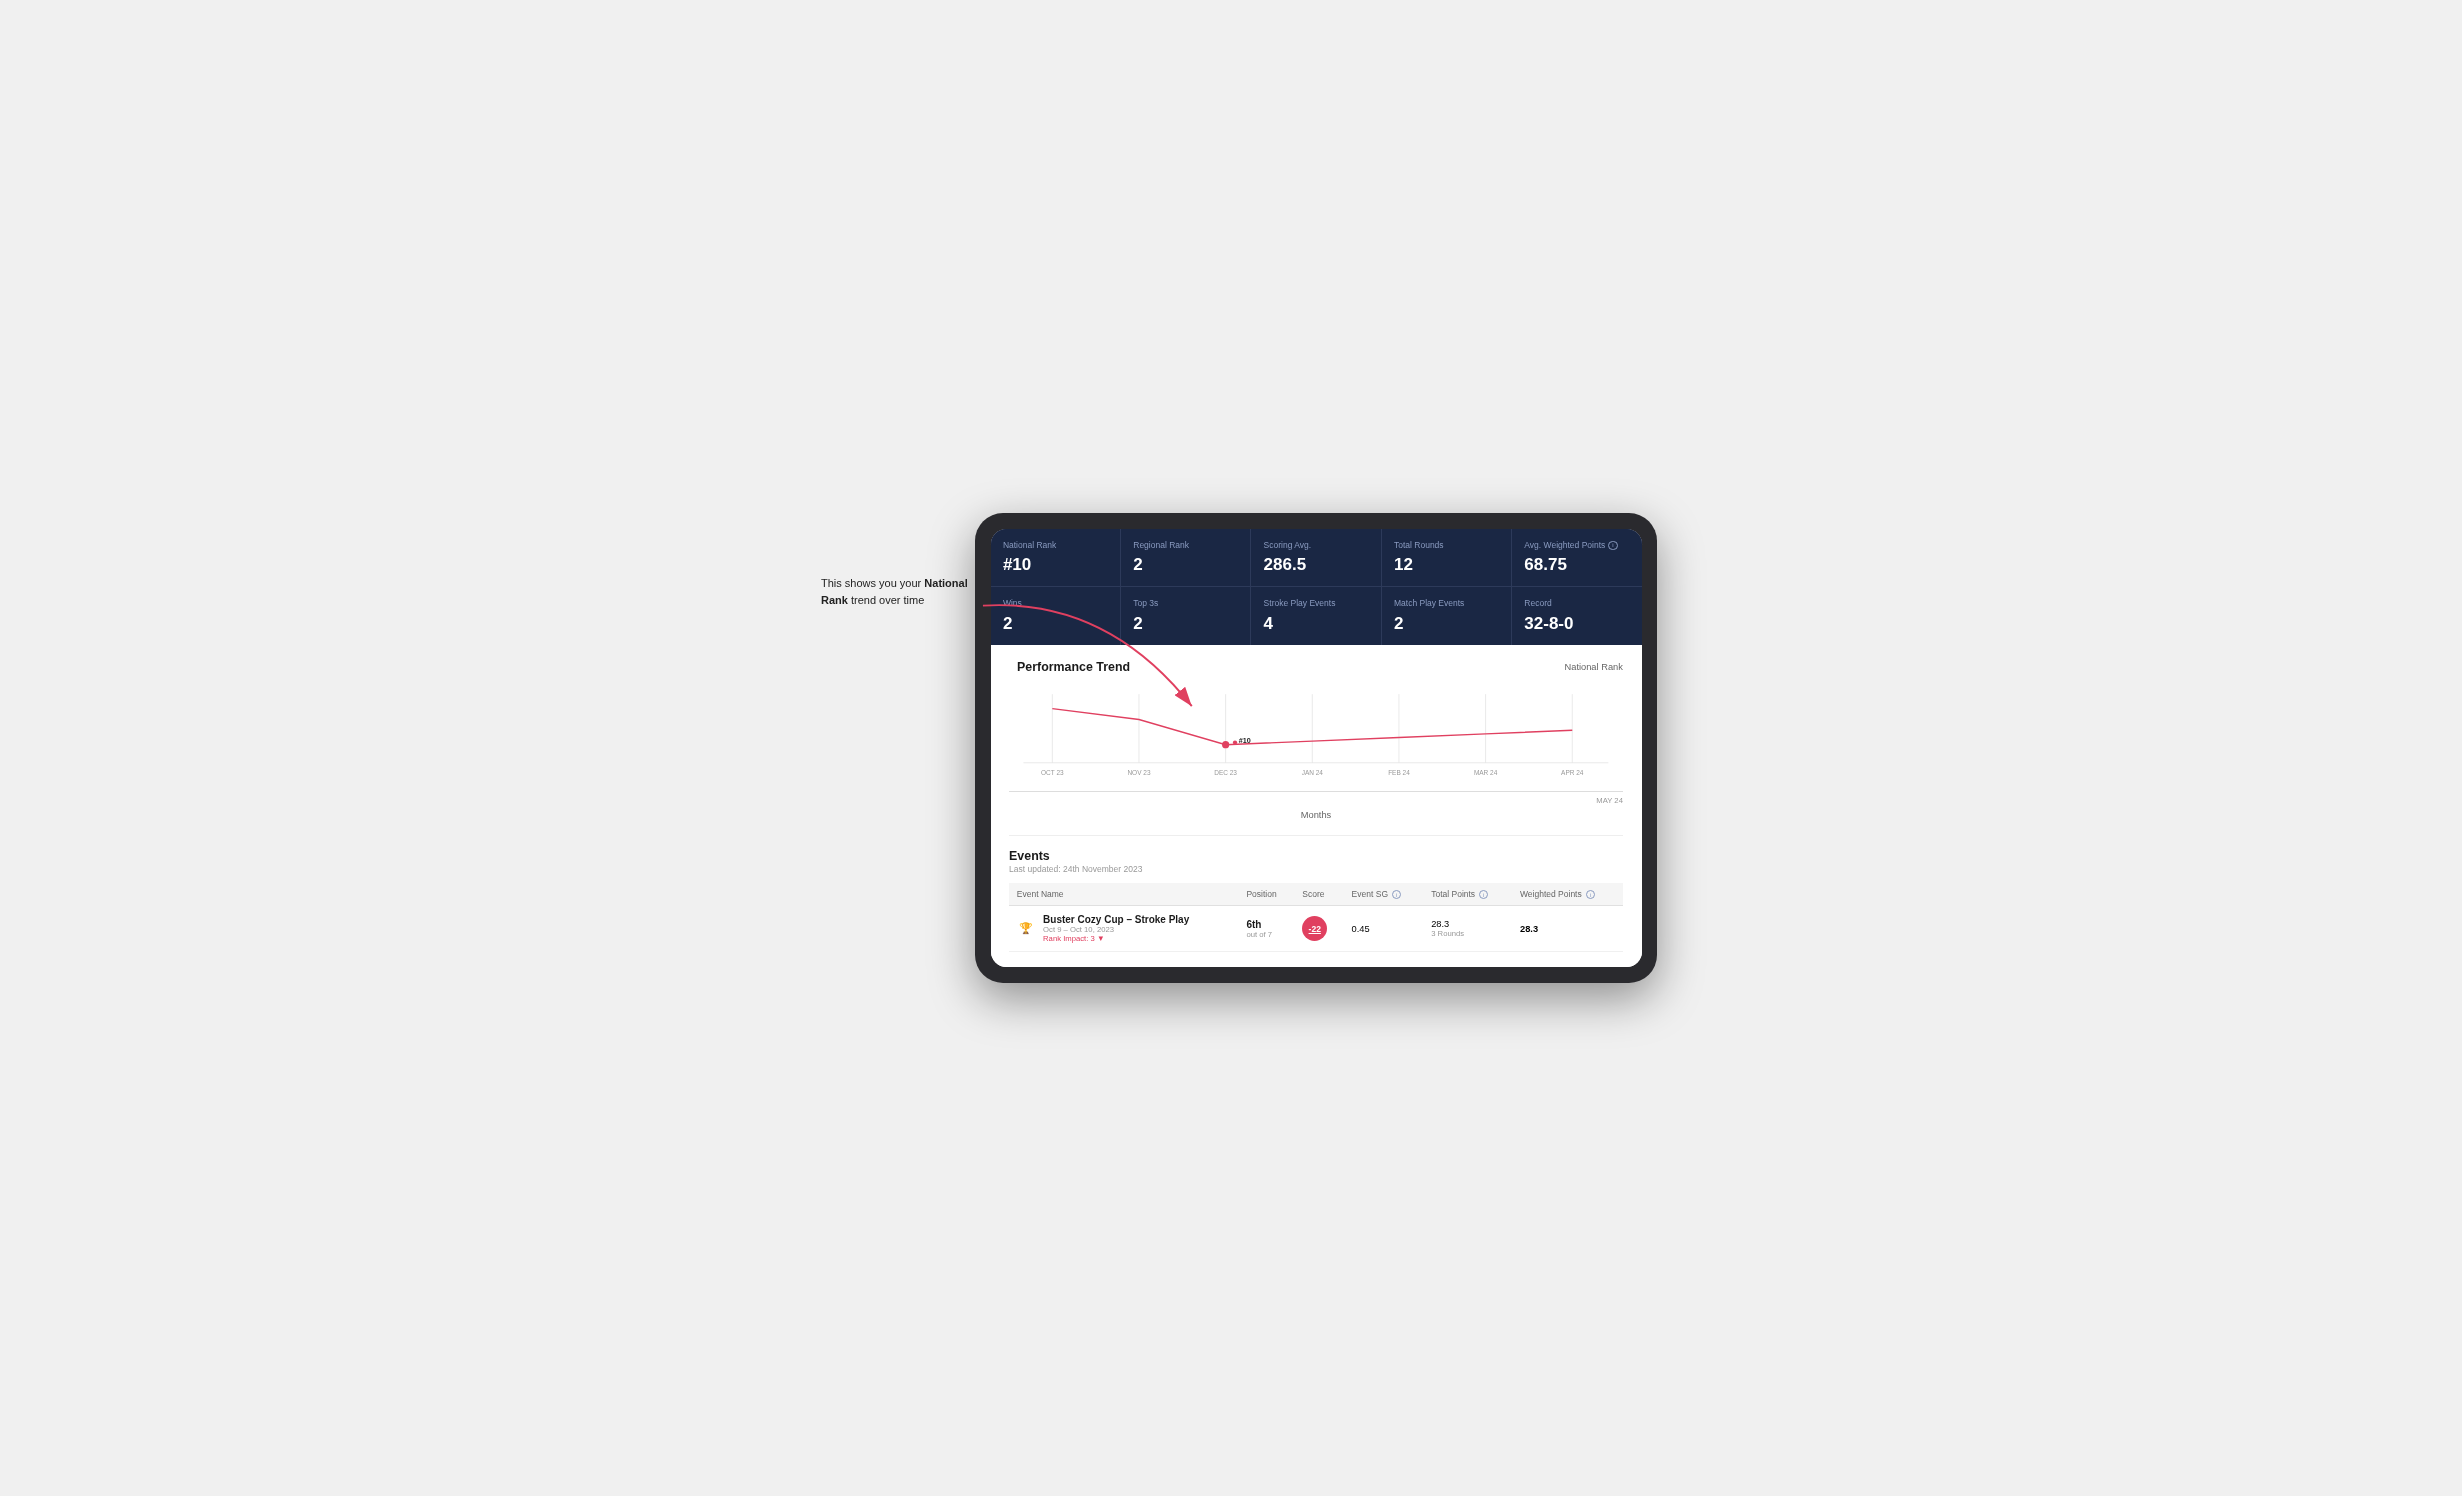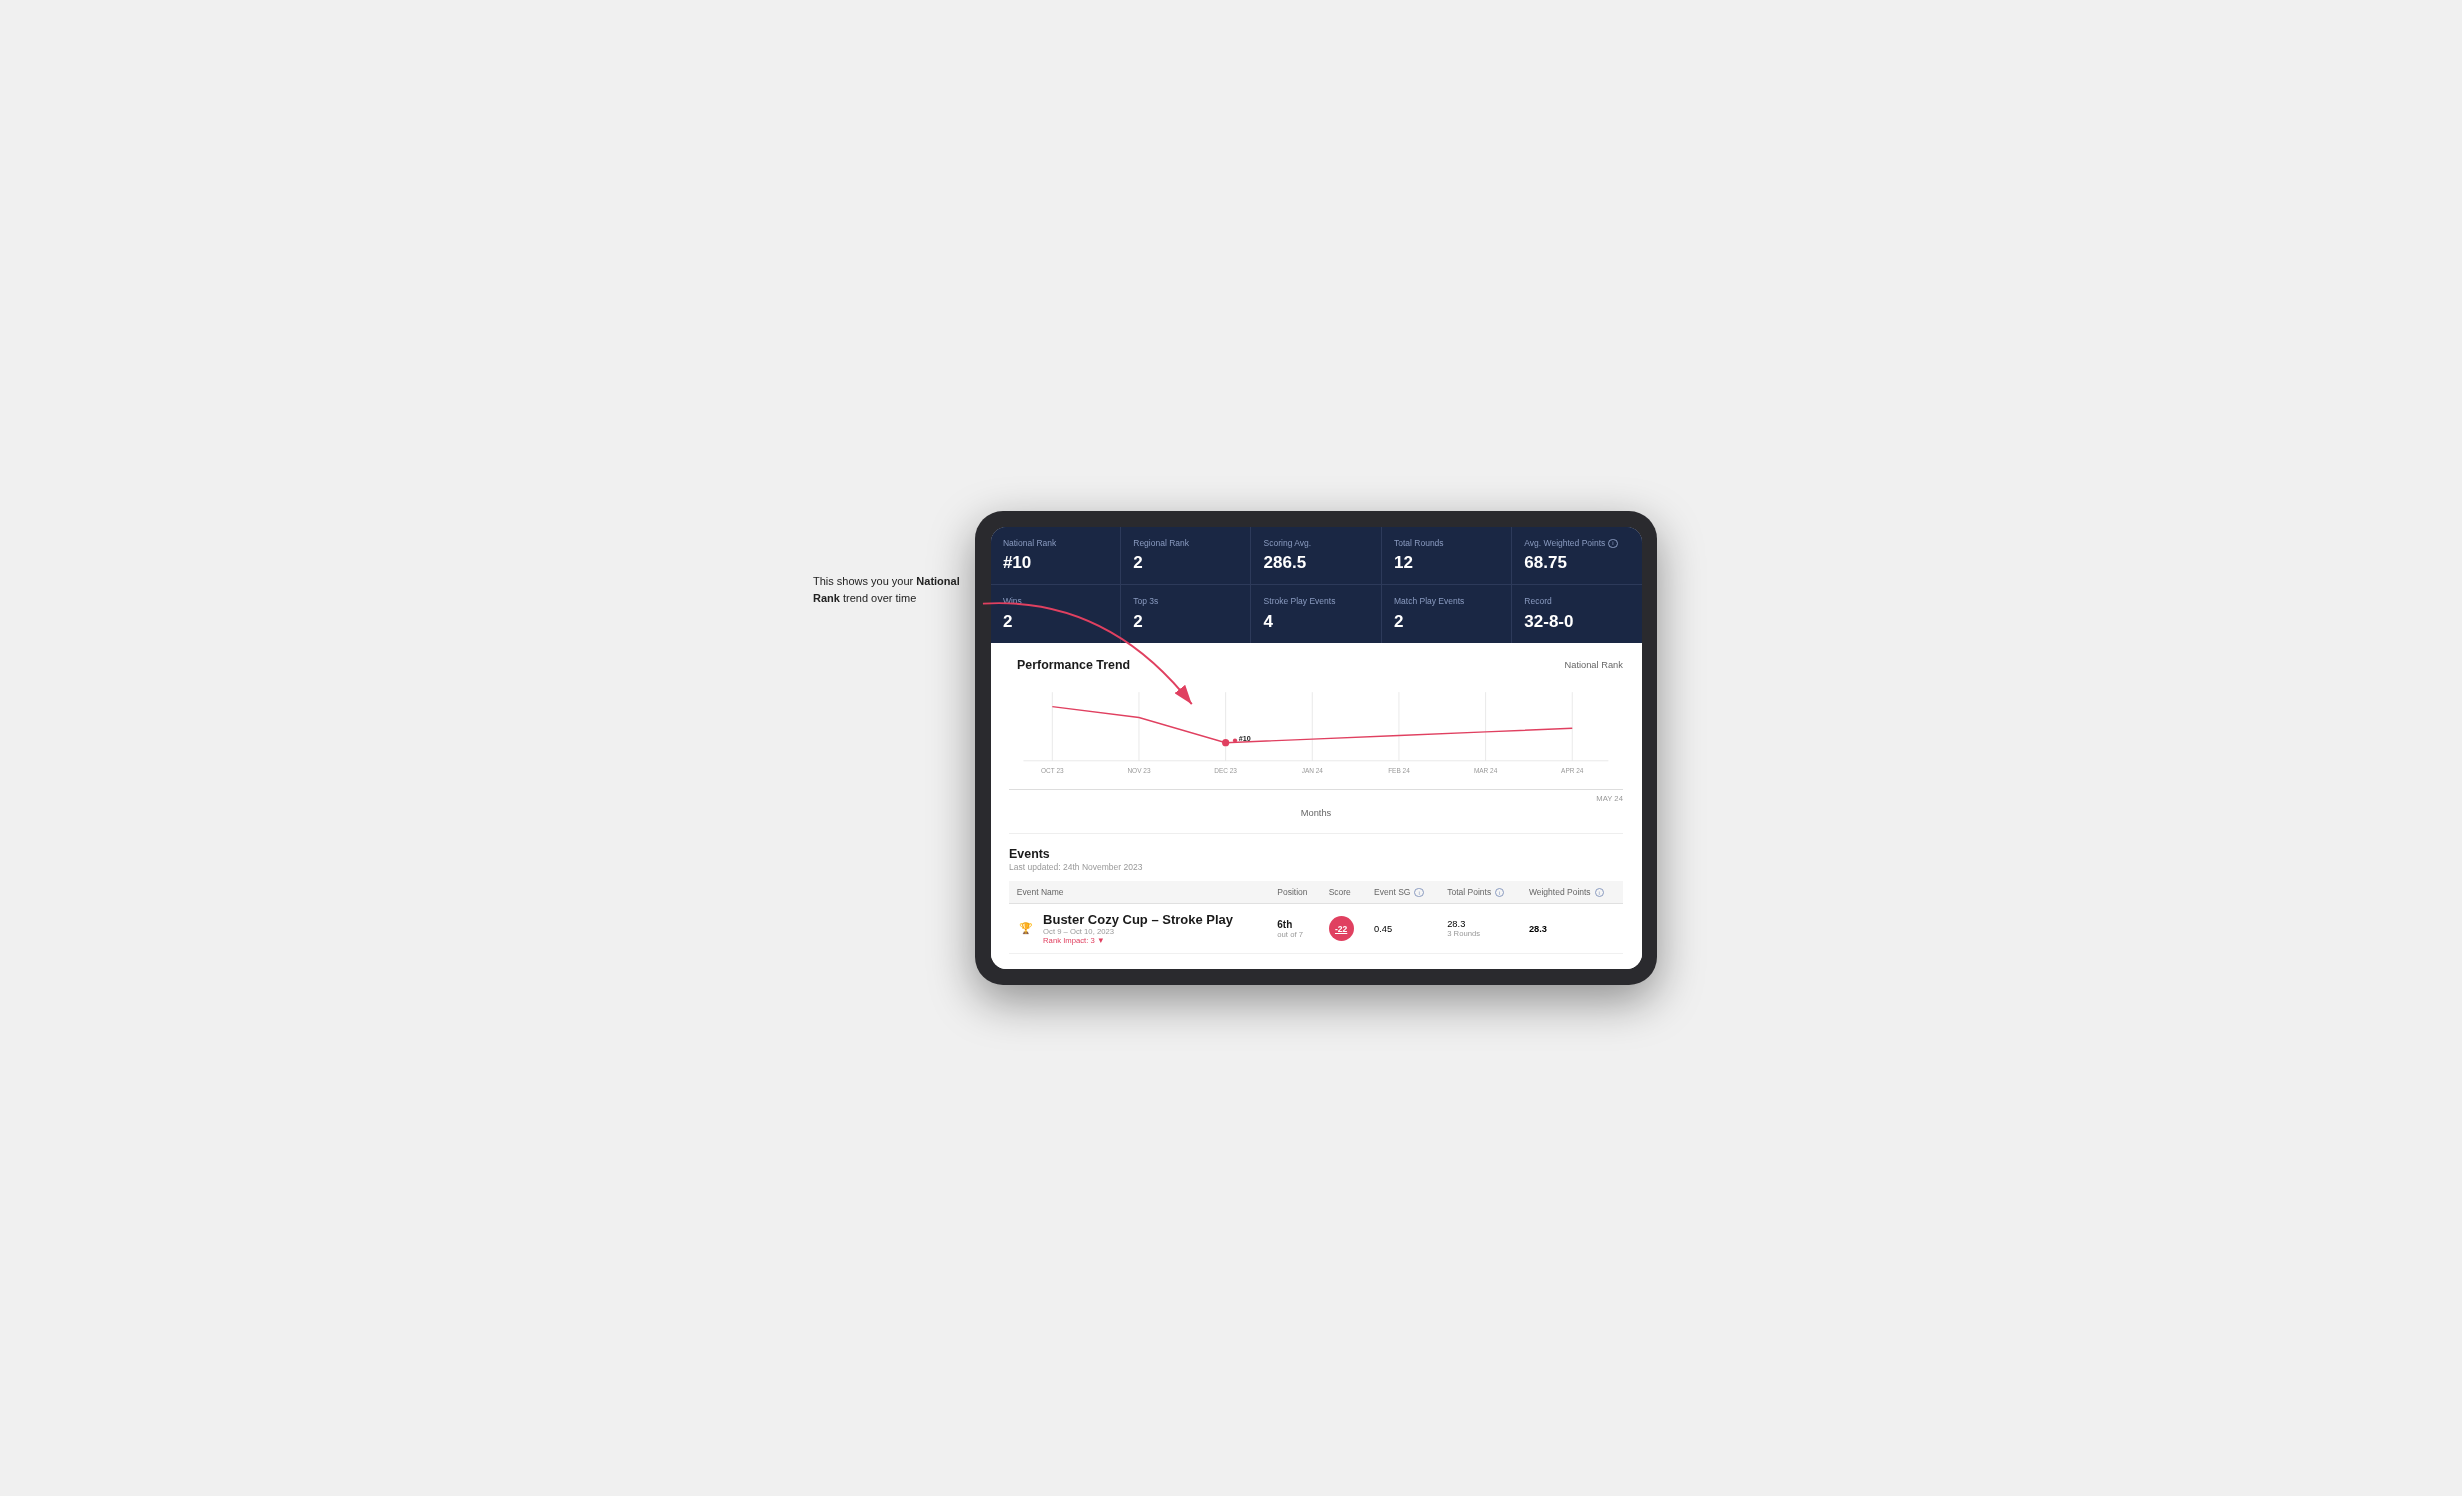--- a/index.html
+++ b/index.html
@@ -14,21 +14,21 @@
     }
 
     .outer-wrapper {
       position: relative;
       width: 100%;
       max-width: 852px;
     }
 
     .annotation {
       position: absolute;
-      left: 8px;
+      left: 16px;
       top: 62px;
       width: 155px;
       font-size: 11px;
       color: #222;
       line-height: 1.5;
       z-index: 10;
     }
     .annotation strong { font-weight: 700; }
 
     .arrow-container {
@@ -201,21 +201,21 @@
       width: 18.6px;
       height: 18.6px;
       display: flex;
       align-items: center;
       justify-content: center;
       font-size: 11px;
     }
 
     .event-name-text {
       font-weight: 600;
-      font-size: 13px;
+      font-size: 10px;
       color: #1a1a1a;
     }
 
     .event-date {
       font-size: 7.7px;
       color: #999;
     }
 
     .rank-impact {
       font-size: 7.7px;

